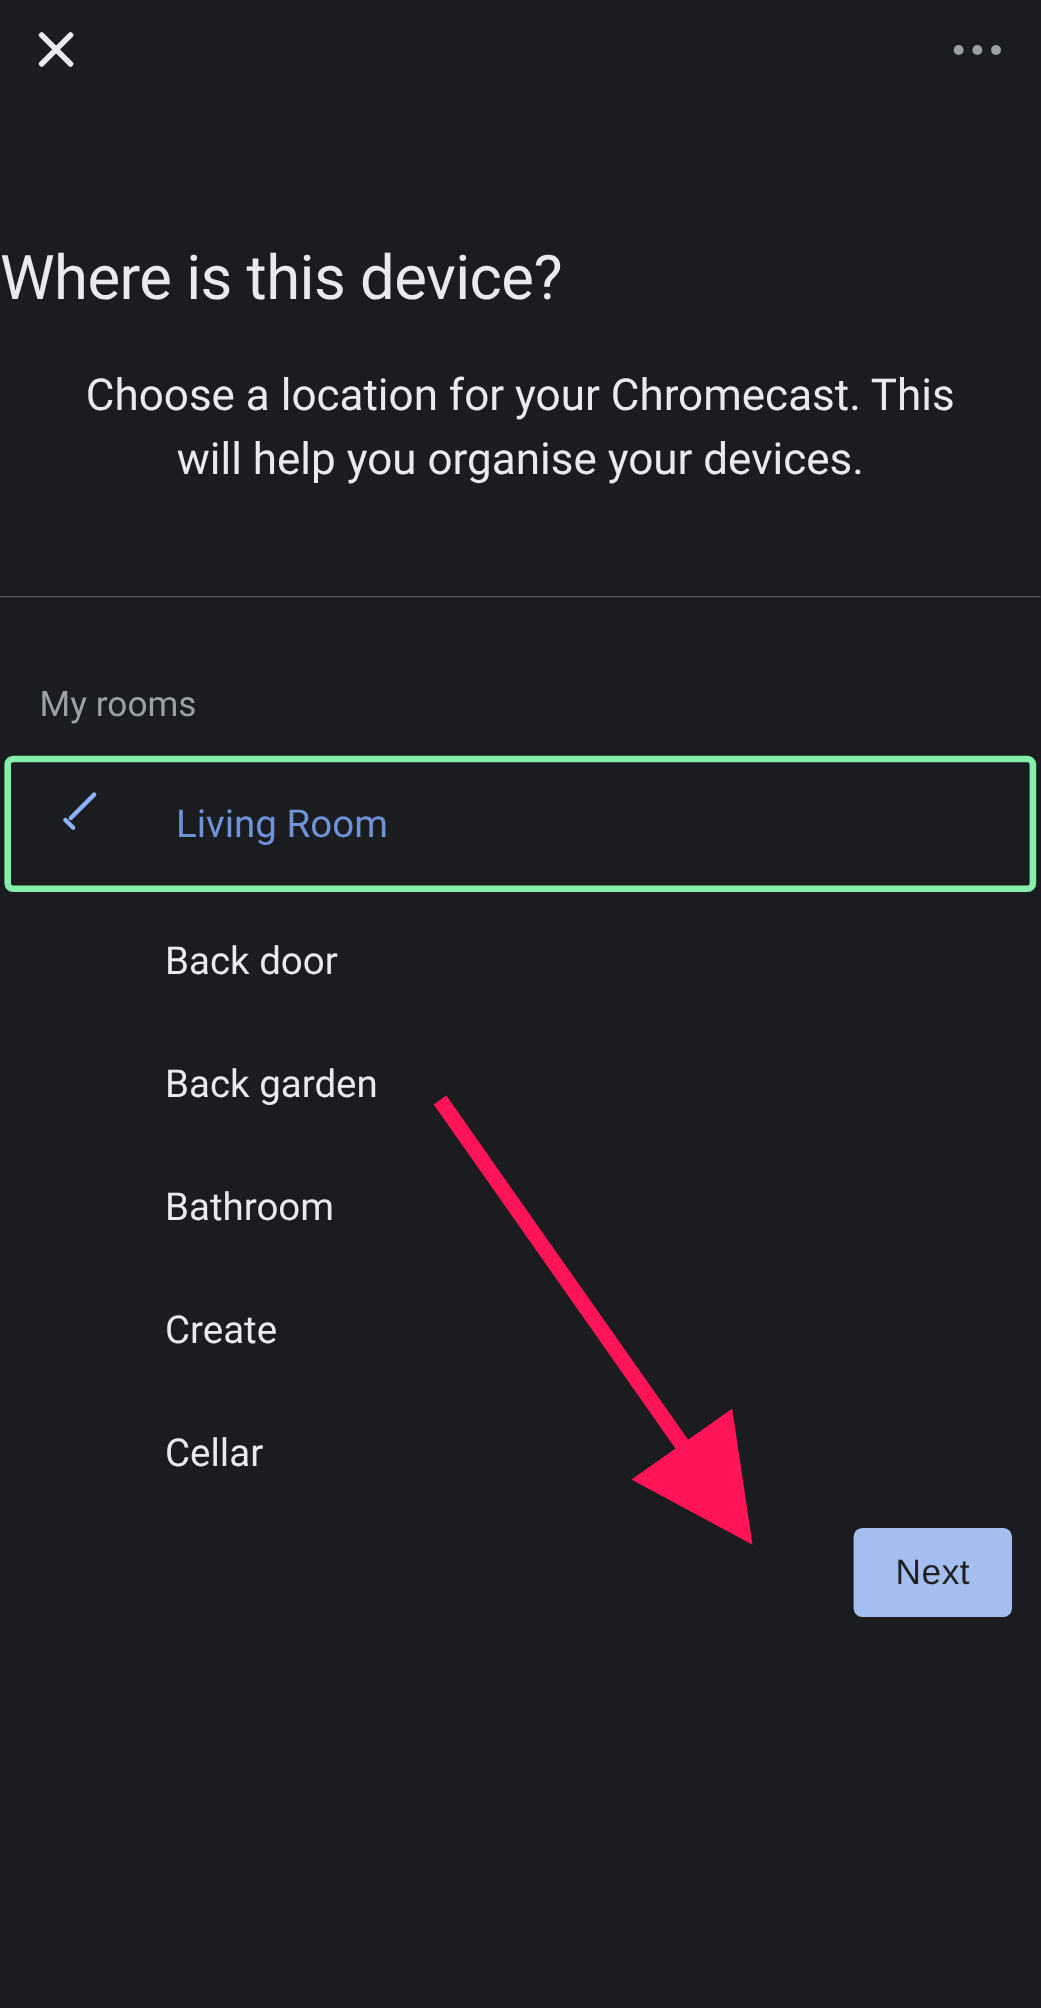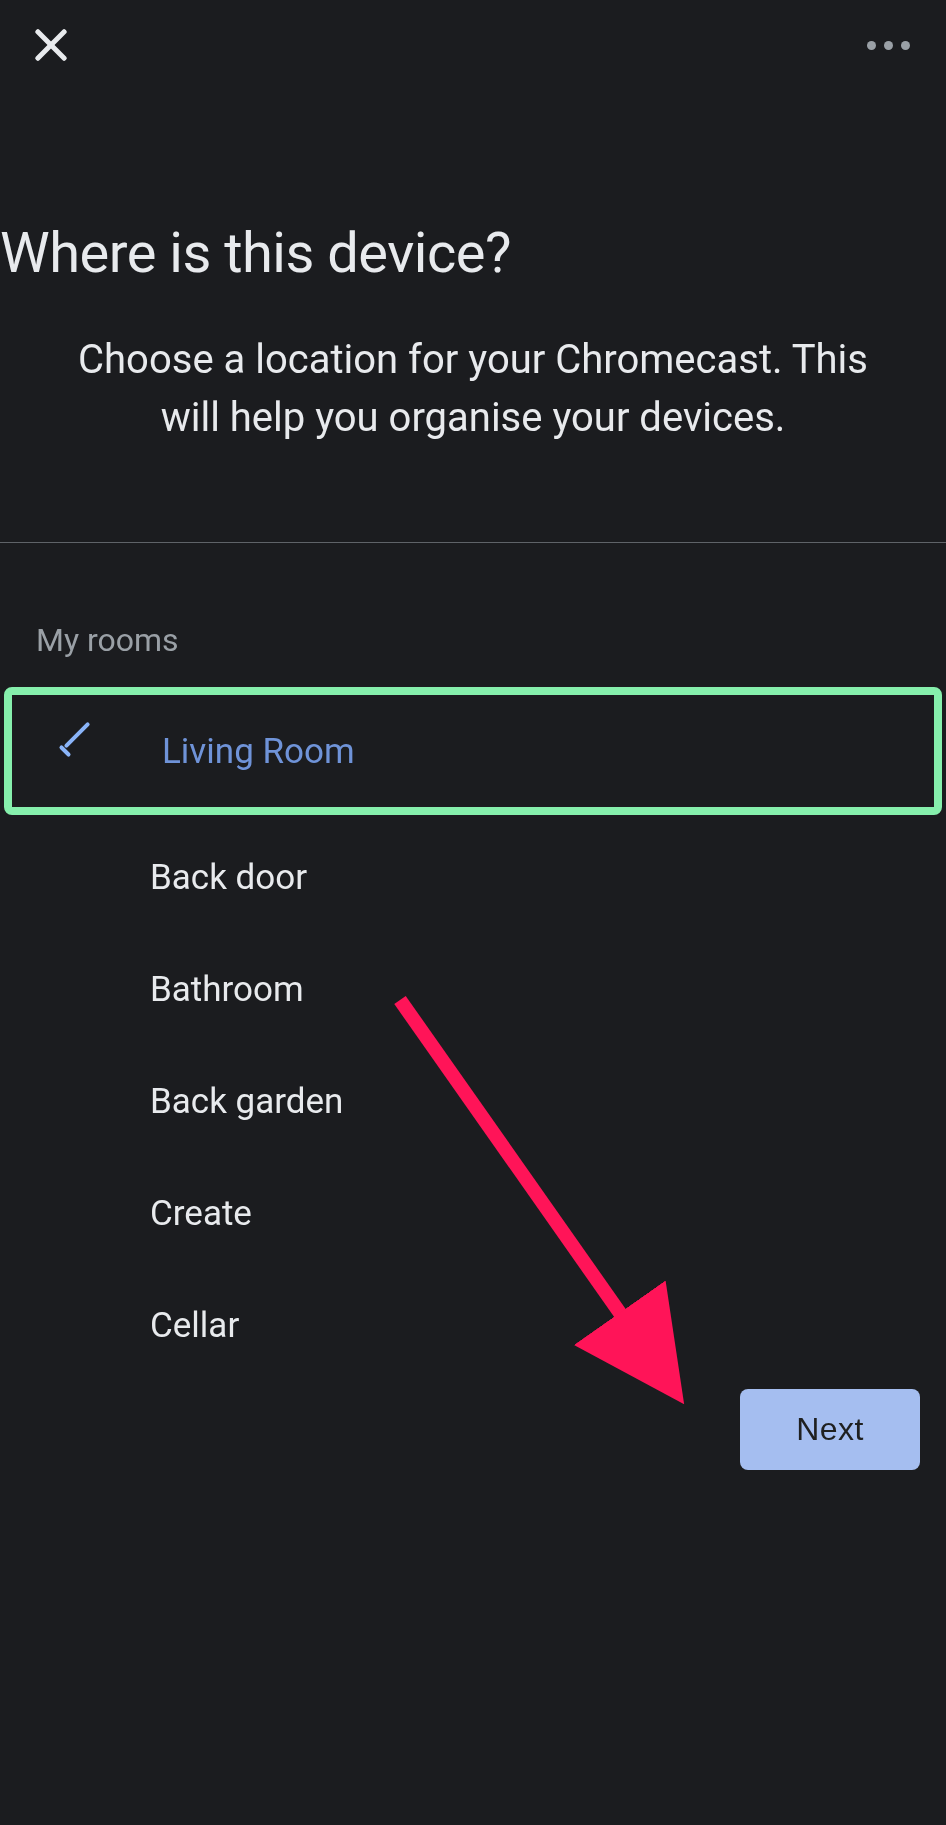--- a/index.html
+++ b/index.html
@@ -116,39 +116,39 @@
     }
     .room-label {
       font-size: 35px;
       color: #e8eaed;
       font-weight: 400;
     }
     .room-row.selected .room-label { color: #6f93d8; }
 
     
     .highlight-box {
-      border: 8px solid #86efac;
+      border: 6px solid #86efac;
       border-radius: 8px;
       margin: 6px 4px 6px 4px;
     }
 
     .create-row .room-check-slot { width: 110px; }
 
     
     .next-btn {
       position: absolute;
       right: 26px;
       bottom: 355px;
       background: #a5bef0;
       color: #1f2020;
       font-size: 32px;
       font-weight: 500;
       border: none;
       border-radius: 8px;
-      padding: 22px 56px;
+      padding: 22px 38px;
       cursor: pointer;
       letter-spacing: 0.5px;
     }
 
     
     .arrow-svg {
       position: absolute;
       left: 0; top: 0;
       width: 946px; height: 1825px;
       pointer-events: none;
@@ -184,26 +184,26 @@
   </div>
 
 
   <div class="room-row create-row">
     <div class="room-check-slot"></div>
     <div class="room-label">Back door</div>
   </div>
 
   <div class="room-row create-row">
     <div class="room-check-slot"></div>
+    <div class="room-label">Back garden</div>
+  </div>
+
+  <div class="room-row create-row">
+    <div class="room-check-slot"></div>
     <div class="room-label">Bathroom</div>
-  </div>
-
-  <div class="room-row create-row">
-    <div class="room-check-slot"></div>
-    <div class="room-label">Back garden</div>
   </div>
 
   <div class="room-row create-row">
     <div class="room-check-slot"></div>
     <div class="room-label">Create</div>
   </div>
 
   <div class="room-row create-row">
     <div class="room-check-slot"></div>
     <div class="room-label">Cellar</div>

